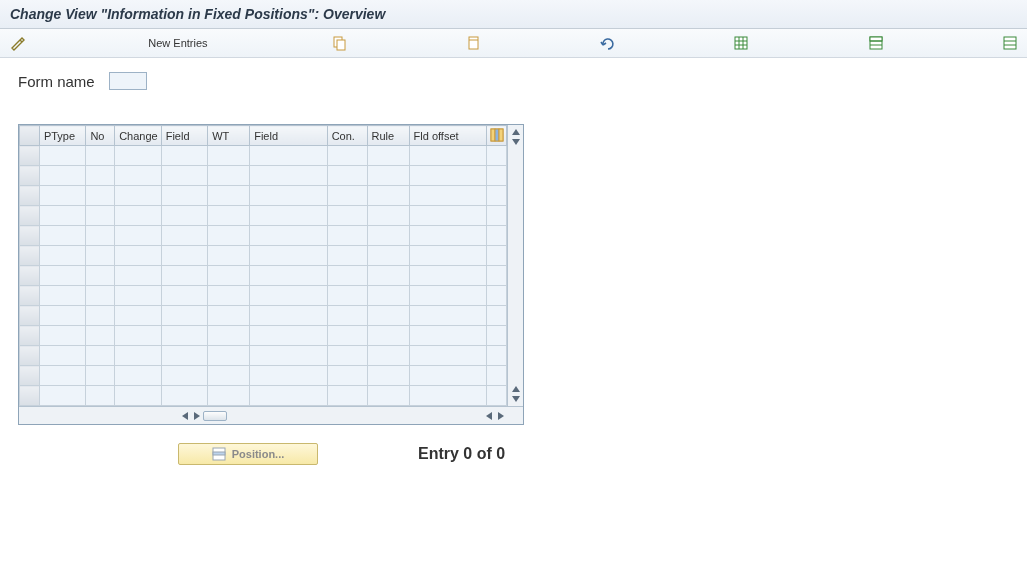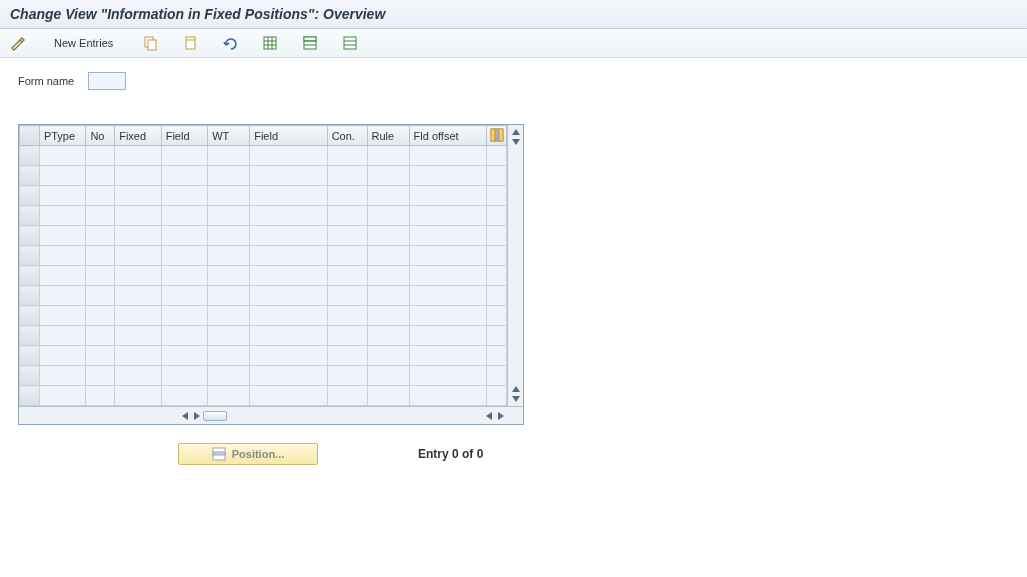--- a/index.html
+++ b/index.html
@@ -20,21 +20,22 @@
       font-style: italic;
       font-weight: bold;
       color: #2c3a4a;
     }
     .toolbar {
       background: linear-gradient(#f9fbfd, #eef3f8);
       border-bottom: 1px solid #d1d8e0;
       padding: 5px 8px;
       display: flex;
       align-items: center;
-      gap: 22px;
+      gap: 4px;
+      justify-content: space-between;
     }
     .toolbar .icon-btn {
       width: 18px;
       height: 18px;
       display: flex;
       align-items: center;
       justify-content: center;
       cursor: pointer;
     }
     .toolbar .text-btn {
@@ -52,21 +53,21 @@
     }
     .form-area {
       padding: 14px 18px 8px 18px;
     }
     .form-row {
       display: flex;
       align-items: center;
       gap: 14px;
     }
     .form-label {
-      font-size: 11px;
+      font-size: 15px;
       color: #333;
     }
     .form-input {
       width: 38px;
       height: 18px;
       border: 1px solid #9db2c6;
       background: #eef4fa;
     }
     .table-wrapper {
       margin: 26px 18px 0 18px;
@@ -177,21 +178,21 @@
       height: 22px;
       background: linear-gradient(#fef7d9, #f7e9a8);
       border: 1px solid #c9b86e;
       border-radius: 2px;
       color: #8a8a8a;
       cursor: pointer;
       font-size: 11px;
     }
     .position-btn .pos-icon svg { display:block; }
     .entry-text {
-      font-size: 12px;
+      font-size: 16px;
       color: #333;
     }
     
     .svg-pencil { stroke:#8a7b2a; fill:none; stroke-width:1.4; }
     .svg-copy rect { fill:#fff; stroke:#c89a3e; }
     .svg-doc rect { fill:#fff; stroke:#c89a3e; }
     .svg-undo path { fill:none; stroke:#3a6aa0; stroke-width:1.6; }
     .svg-grid rect { fill:#fff; stroke:#3a8a3a; }
     .svg-grid line { stroke:#3a8a3a; }
   </style>
@@ -275,21 +276,21 @@
             <col style="width:36px">
             <col style="width:38px">
             <col style="width:70px">
             <col style="width:18px">
         </colgroup>
         <thead>
           <tr>
             <th class="rowsel-head"></th>
             <th>PType</th>
             <th>No</th>
-            <th>Fixed</th>
+            <th>Change</th>
             <th>Field</th>
             <th>WT</th>
             <th>Field</th>
             <th>Con.</th>
             <th>Rule</th>
             <th>Fld offset</th>
             <th class="cfg-head">
               <svg width="14" height="14">
                   <rect x="1" y="1" width="12" height="12" fill="#fff" stroke="#c89a3e"></rect>
                   <rect x="1" y="1" width="4" height="12" fill="#f3d27a" stroke="#c89a3e"></rect>

